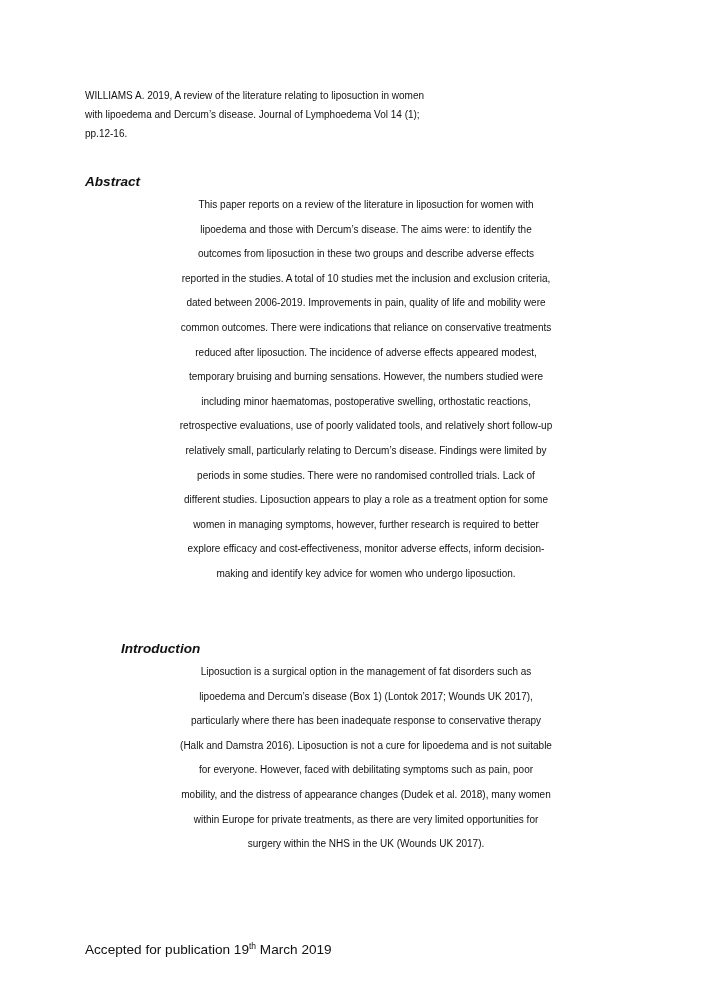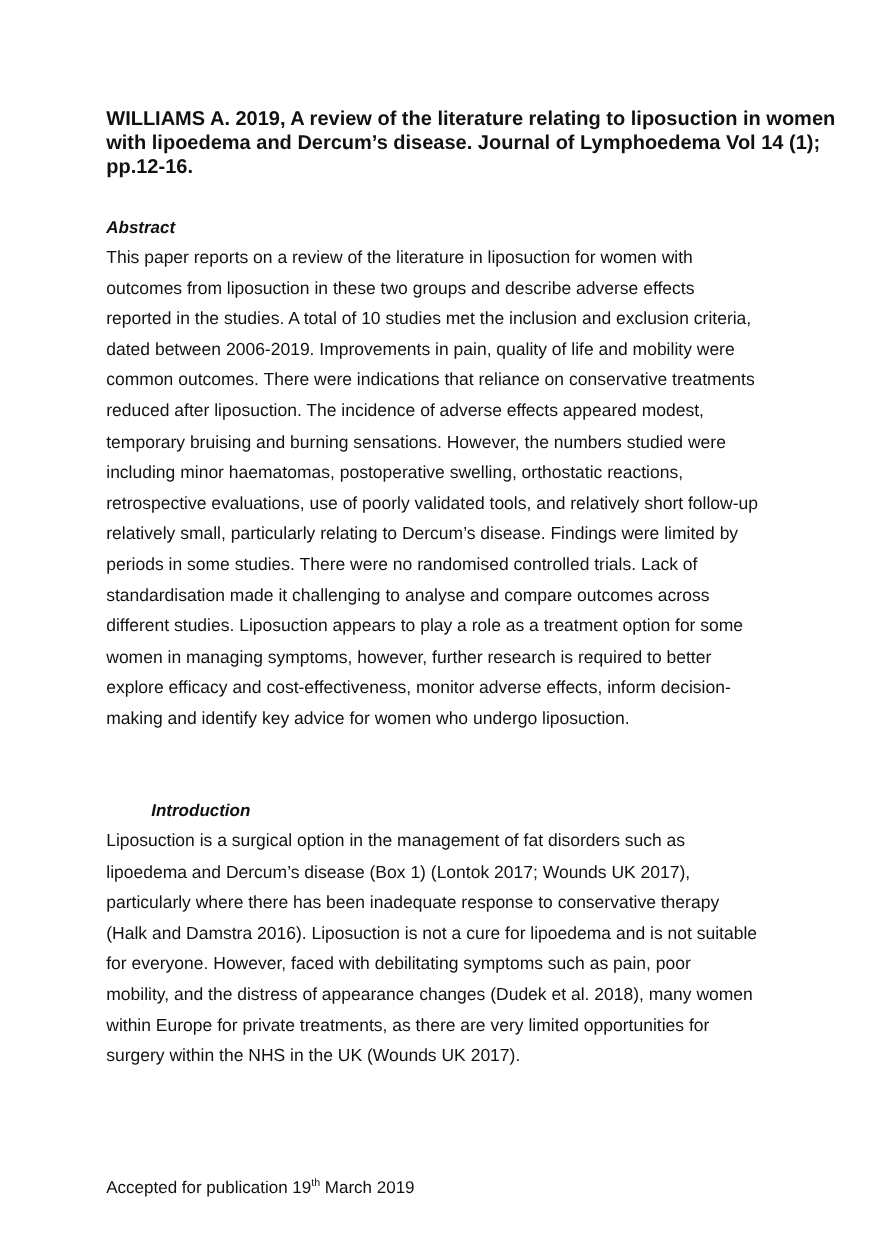--- a/index.html
+++ b/index.html
@@ -1,22 +1,22 @@
 <!DOCTYPE html>
 <html><head>
 <meta charset="utf-8">
 <style>
   html, body { margin: 0; padding: 0; background: #ffffff; }
   body { width: 707px; height: 1000px; position: relative; overflow: hidden;
          font-family: "Liberation Sans", sans-serif; color: #111111; }
   .page { position: absolute; left: 85px; top: 0; width: 540px; }
   .citation { position: absolute; top: 86px; left: 0; width: 540px;
-              font-weight: bold; font-size: 16px; line-height: 19px; }
+              font-weight: normal; font-size: 10px; line-height: 19px; }
   .heading { position: absolute; left: 0; font-weight: bold; font-size: 13.6px; line-height: 19px; font-style: italic; }
-  .para { position: absolute; left: 0; width: 540px; font-size: 14px; line-height: 24.6px; }
+  .para { position: absolute; left: 11px; width: 540px; font-size: 10px; line-height: 24.6px; text-align: center; }
   .line { display: block; white-space: nowrap; }
   #abs-heading { top: 172px; }
   #abs-body { top: 193px; }
   #intro-heading { top: 639px; padding-left: 36px; }
   #intro-body { top: 660px; }
   .footer { position: absolute; top: 940px; left: 0; font-size: 13.6px; line-height: 19px; white-space: nowrap; }
   .footer sup { font-size: 8.5px; vertical-align: 5px; line-height: 0; }
 </style>
 </head>
 <body>
@@ -25,31 +25,31 @@
 
   <div class="citation">
     <span class="line">WILLIAMS A. 2019, A review of the literature relating to liposuction in women</span>
     <span class="line">with lipoedema and Dercum’s disease. Journal of Lymphoedema Vol 14 (1);</span>
     <span class="line">pp.12-16.</span>
   </div>
 
   <div class="heading" id="abs-heading">Abstract</div>
   <div class="para" id="abs-body">
     <span class="line">This paper reports on a review of the literature in liposuction for women with</span>
+    <span class="line">lipoedema and those with Dercum’s disease. The aims were: to identify the</span>
     <span class="line">outcomes from liposuction in these two groups and describe adverse effects</span>
     <span class="line">reported in the studies. A total of 10 studies met the inclusion and exclusion criteria,</span>
     <span class="line">dated between 2006-2019. Improvements in pain, quality of life and mobility were</span>
     <span class="line">common outcomes. There were indications that reliance on conservative treatments</span>
     <span class="line">reduced after liposuction. The incidence of adverse effects appeared modest,</span>
     <span class="line">temporary bruising and burning sensations. However, the numbers studied were</span>
     <span class="line">including minor haematomas, postoperative swelling, orthostatic reactions,</span>
     <span class="line">retrospective evaluations, use of poorly validated tools, and relatively short follow-up</span>
     <span class="line">relatively small, particularly relating to Dercum’s disease. Findings were limited by</span>
     <span class="line">periods in some studies. There were no randomised controlled trials. Lack of</span>
-    <span class="line">standardisation made it challenging to analyse and compare outcomes across</span>
     <span class="line">different studies. Liposuction appears to play a role as a treatment option for some</span>
     <span class="line">women in managing symptoms, however, further research is required to better</span>
     <span class="line">explore efficacy and cost-effectiveness, monitor adverse effects, inform decision-</span>
     <span class="line">making and identify key advice for women who undergo liposuction.</span>
   </div>
 
   <div class="heading" id="intro-heading">Introduction</div>
   <div class="para" id="intro-body">
     <span class="line">Liposuction is a surgical option in the management of fat disorders such as</span>
     <span class="line">lipoedema and Dercum’s disease (Box 1) (Lontok 2017; Wounds UK 2017),</span>

